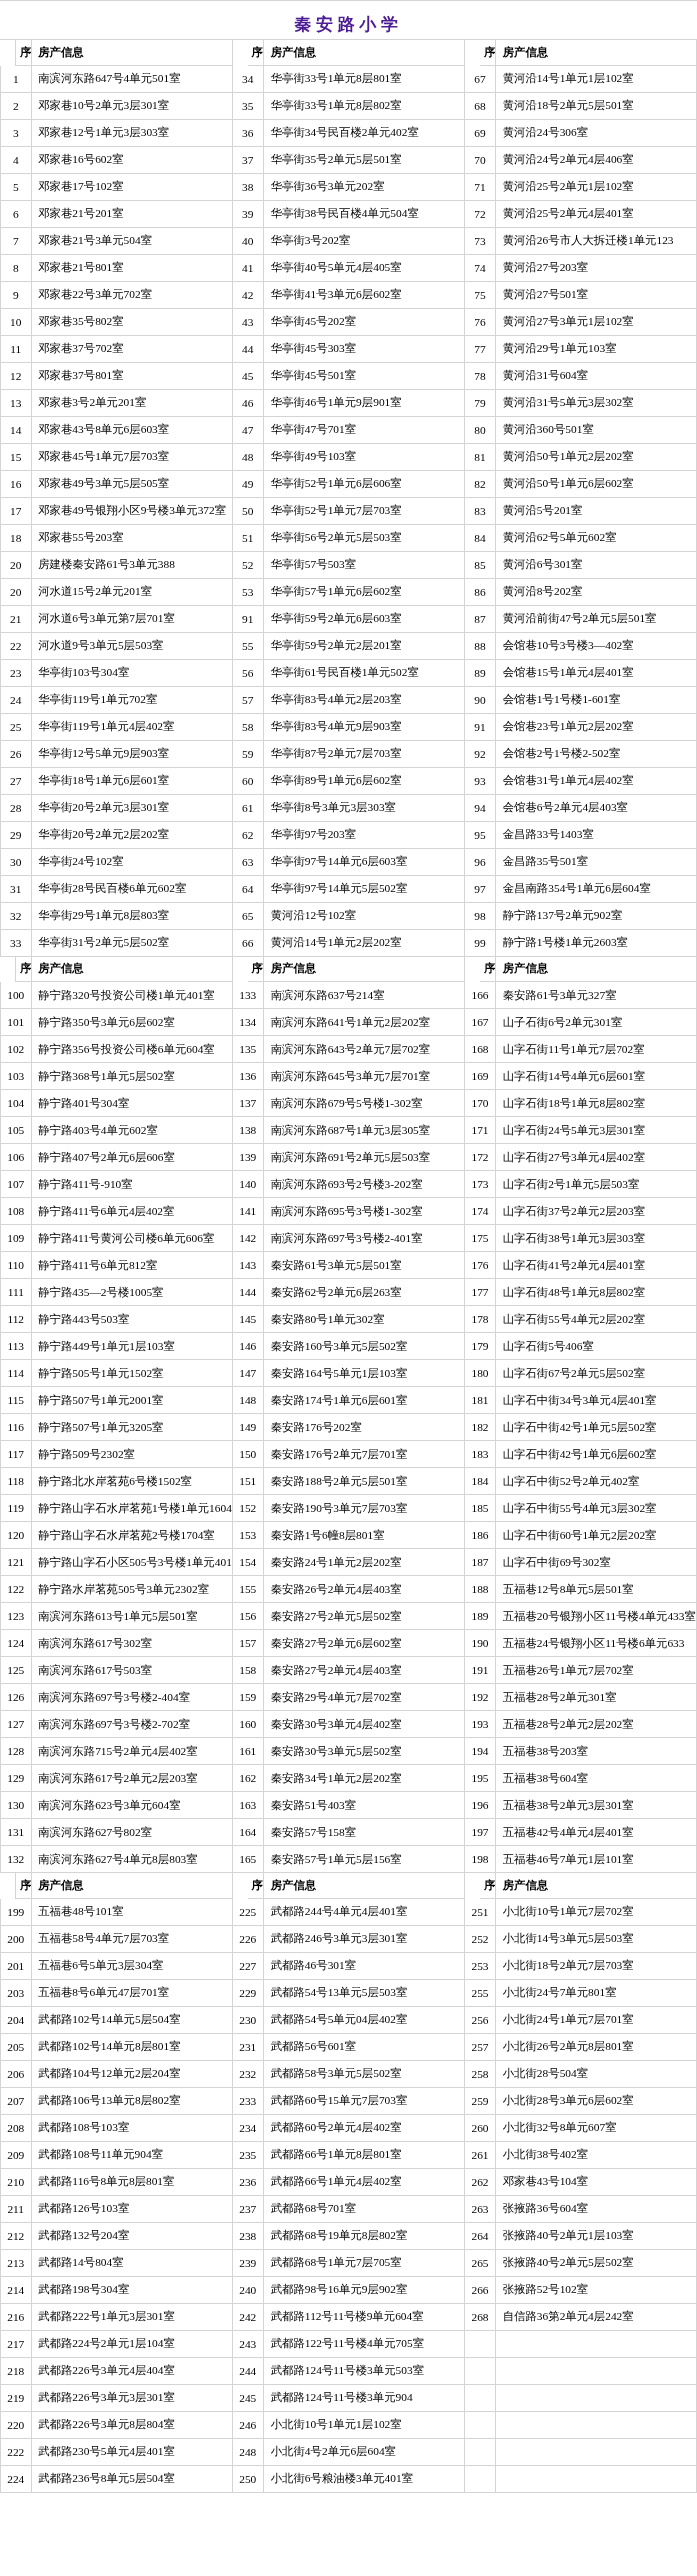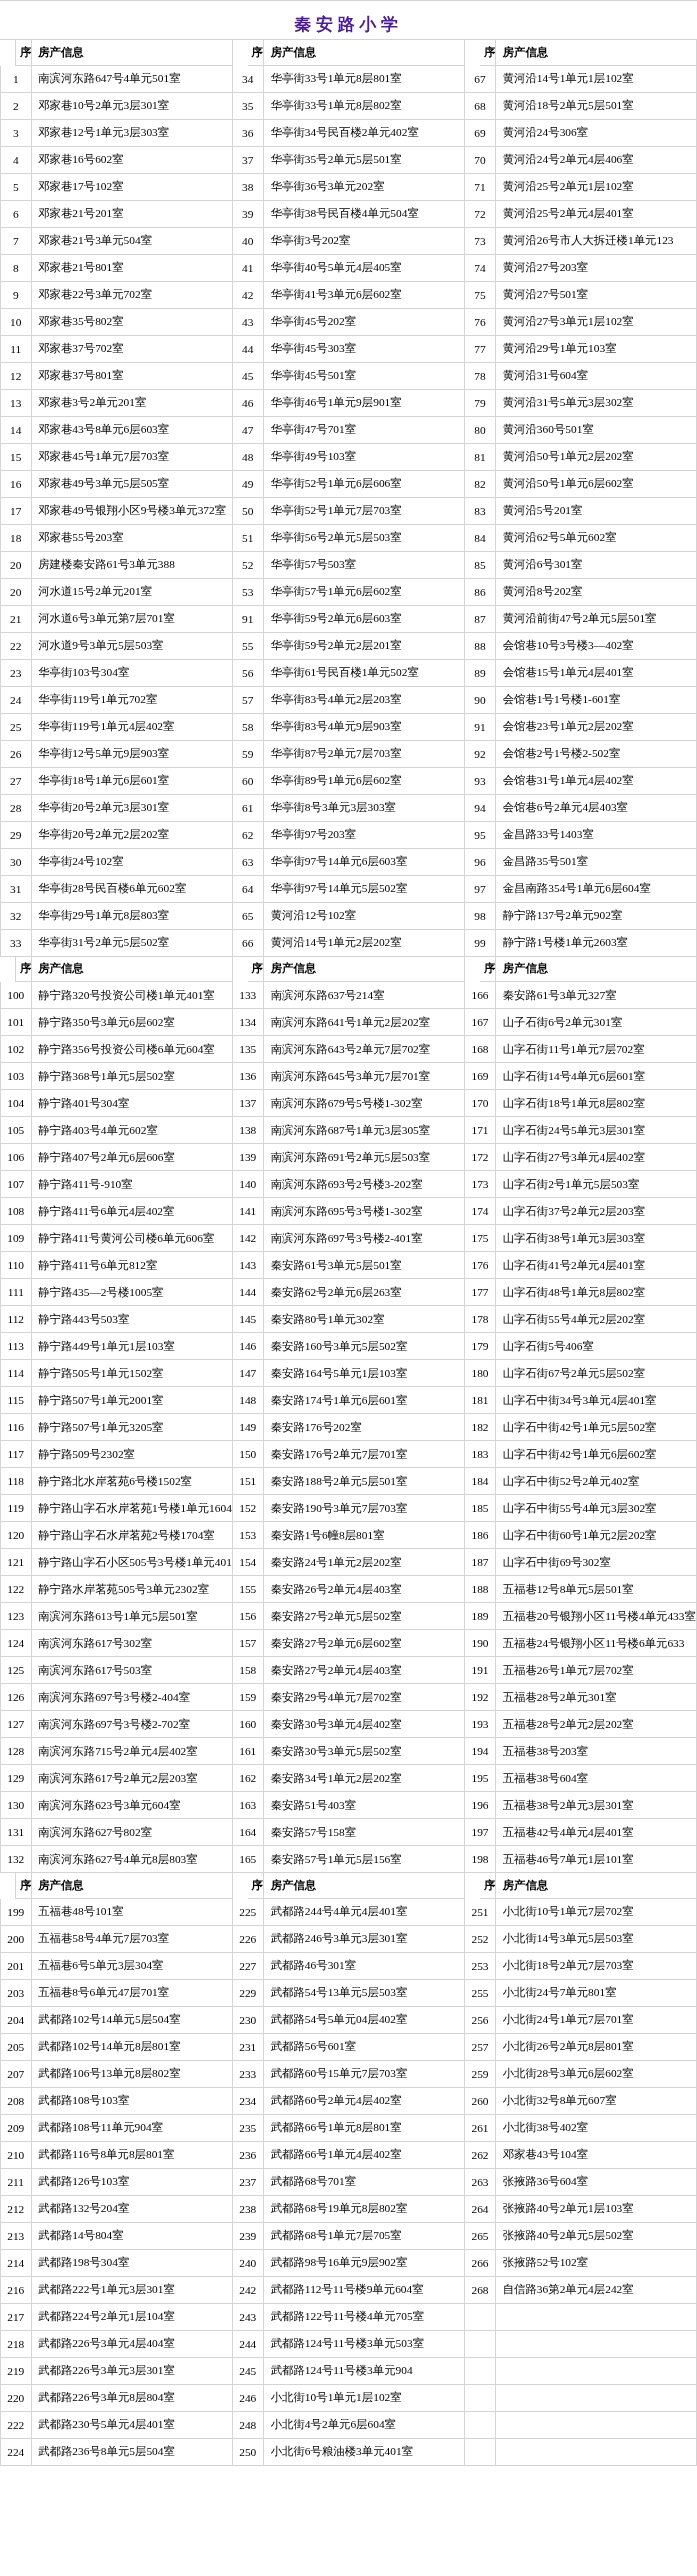--- a/index.html
+++ b/index.html
@@ -642,20 +642,28 @@
         </div>
         <div class="grid-row data-row">
           <div class="cell idx-cell">205</div>
           <div class="cell info-cell">武都路102号14单元8层801室</div>
           <div class="cell idx-cell">231</div>
           <div class="cell info-cell">武都路56号601室</div>
           <div class="cell idx-cell">257</div>
           <div class="cell info-cell">小北街26号2单元8层801室</div>
         </div>
         <div class="grid-row data-row">
+          <div class="cell idx-cell">206</div>
+          <div class="cell info-cell">武都路104号12单元2层204室</div>
+          <div class="cell idx-cell">232</div>
+          <div class="cell info-cell">武都路58号3单元5层502室</div>
+          <div class="cell idx-cell">258</div>
+          <div class="cell info-cell">小北街28号504室</div>
+        </div>
+        <div class="grid-row data-row">
           <div class="cell idx-cell">207</div>
           <div class="cell info-cell">武都路106号13单元8层802室</div>
           <div class="cell idx-cell">233</div>
           <div class="cell info-cell">武都路60号15单元7层703室</div>
           <div class="cell idx-cell">259</div>
           <div class="cell info-cell">小北街28号3单元6层602室</div>
         </div>
         <div class="grid-row data-row">
           <div class="cell idx-cell">208</div>
           <div class="cell info-cell">武都路108号103室</div>

